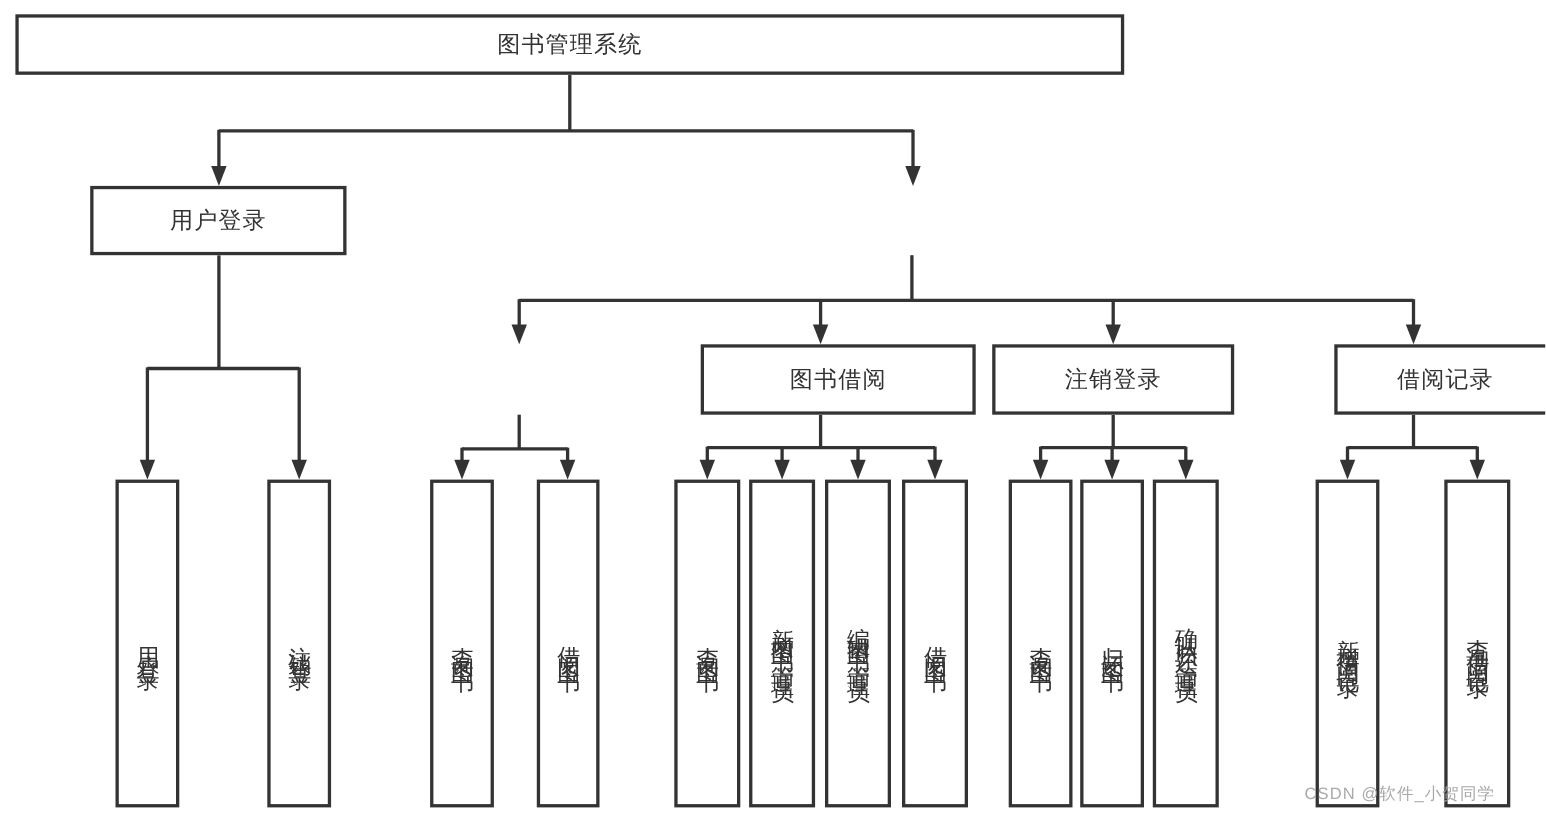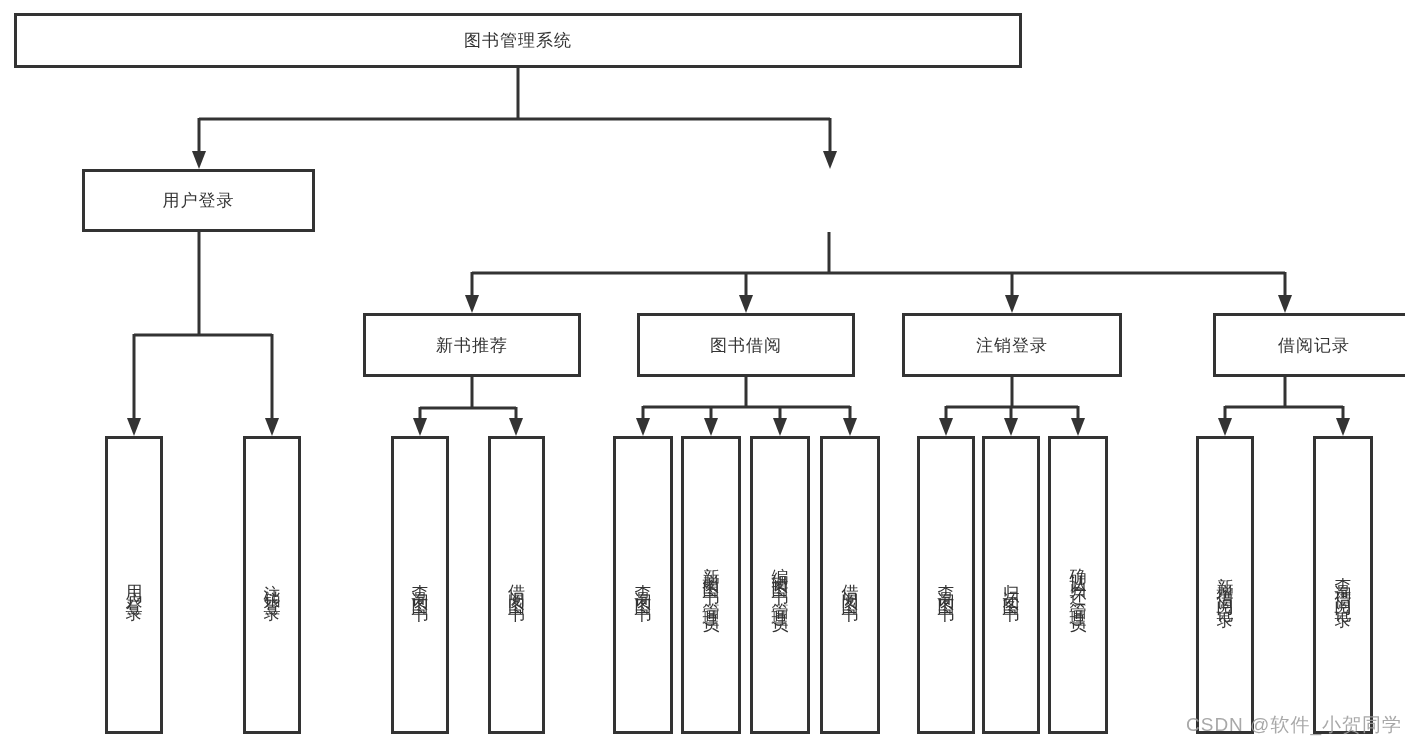--- a/index.html
+++ b/index.html
@@ -4,27 +4,27 @@
 <style>
   html,body{margin:0;padding:0;background:#fff;}
   #stage{
     position:relative;width:1405px;height:747px;background:#fff;overflow:hidden;
     font-family:"Liberation Sans","DejaVu Sans",sans-serif;color:#333;
   }
   #wires{position:absolute;left:0;top:0;z-index:0;}
   .node{
     position:absolute;box-sizing:border-box;border:3px solid #333;background:#fff;
     display:flex;align-items:center;justify-content:center;z-index:1;
-    font-size:17px;color:#333;letter-spacing:1px;line-height:1;
+    font-size:21px;color:#333;letter-spacing:1px;line-height:1;
   }
   .node.v span{
     writing-mode:vertical-rl;text-orientation:mixed;letter-spacing:7px;line-height:1;
   }
   #watermark{
-    position:absolute;z-index:3;left:1186px;top:712px;font-size:19px;
+    position:absolute;z-index:3;left:1186px;top:712px;font-size:15px;
     color:rgba(158,158,158,0.9);letter-spacing:1px;white-space:nowrap;
   }
 </style>
 </head>
 <body>
 
 <div id="stage">
 
   <svg id="wires" width="1405" height="747" viewBox="0 0 1405 747">
     <g stroke="#333" stroke-width="3" fill="none">
@@ -93,24 +93,21 @@
   </svg>
 
   <div class="node" style="left:14px;top:13px;width:1008px;height:55px">
     <span>图书管理系统</span>
   </div>
 
   <div class="node" style="left:82px;top:169px;width:233px;height:63px">
     <span>用户登录</span>
   </div>
 
-  <div class="node" style="left:363px;top:313px;width:218px;height:64px">
-    <span>新书推荐</span>
-  </div>
-  <div class="node" style="left:637px;top:313px;width:218px;height:64px">
+  <div class="node" style="left:637px;top:313px;width:250px;height:64px">
     <span>图书借阅</span>
   </div>
   <div class="node" style="left:902px;top:313px;width:220px;height:64px">
     <span>注销登录</span>
   </div>
   <div class="node" style="left:1213px;top:313px;width:202px;height:64px">
     <span>借阅记录</span>
   </div>
 
   <div class="node v" style="left:105px;top:436px;width:58px;height:298px">

